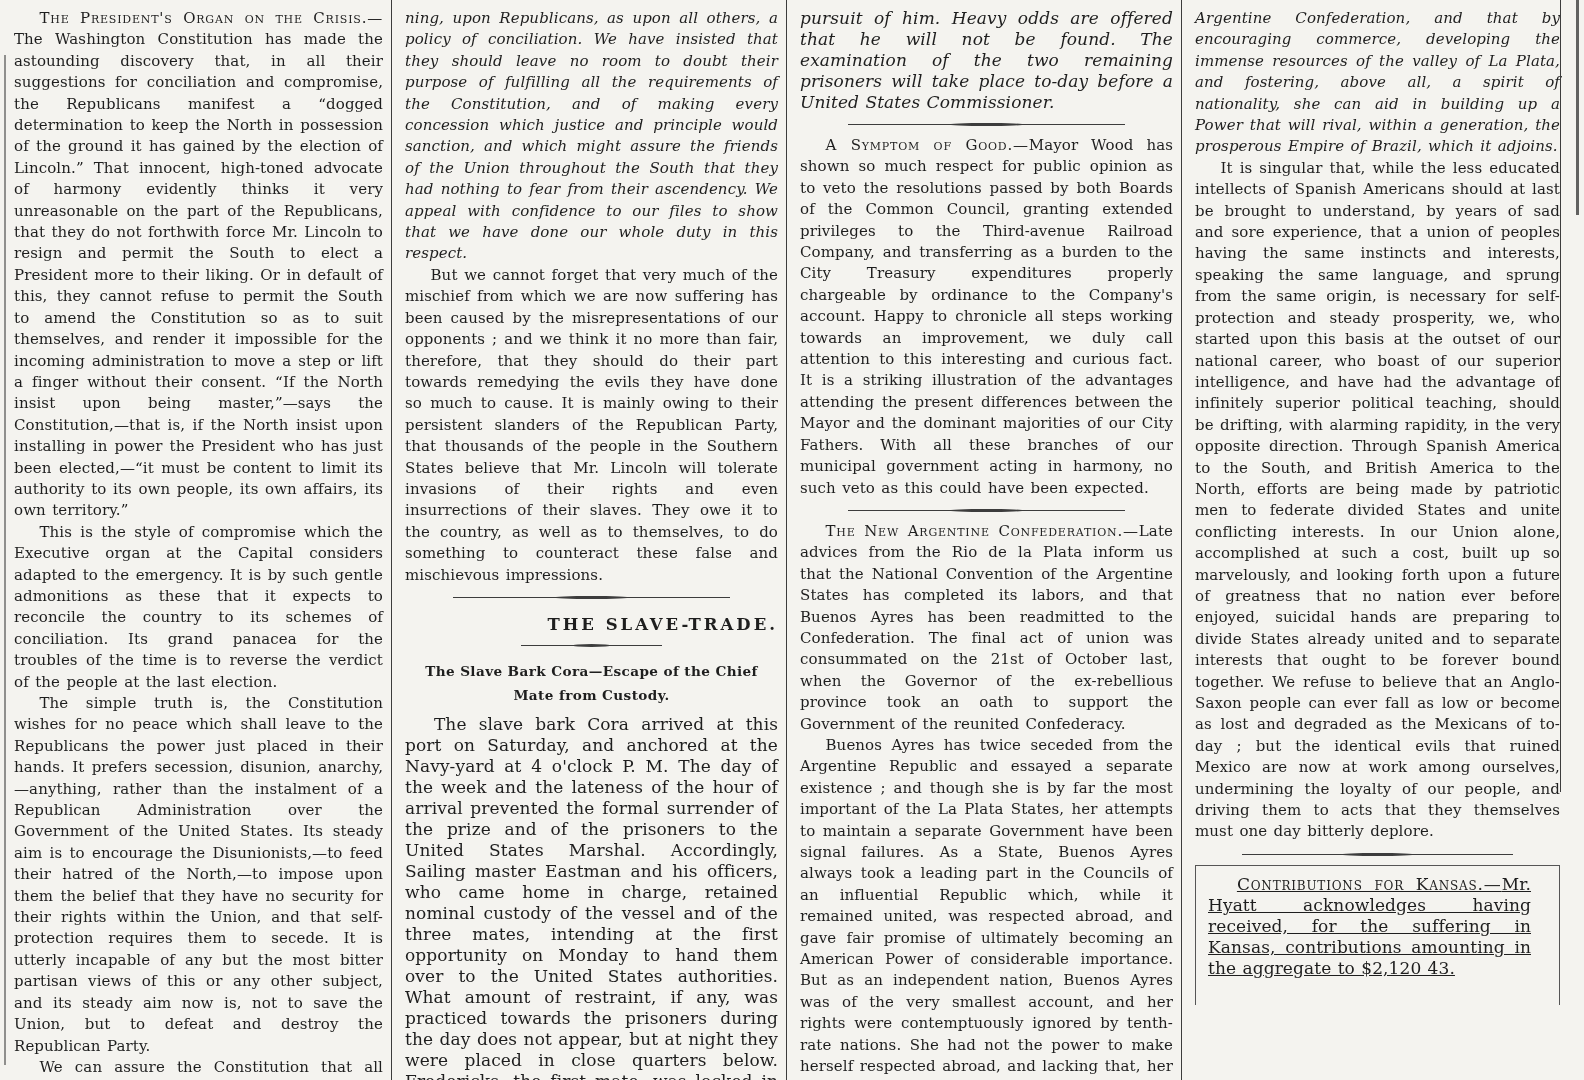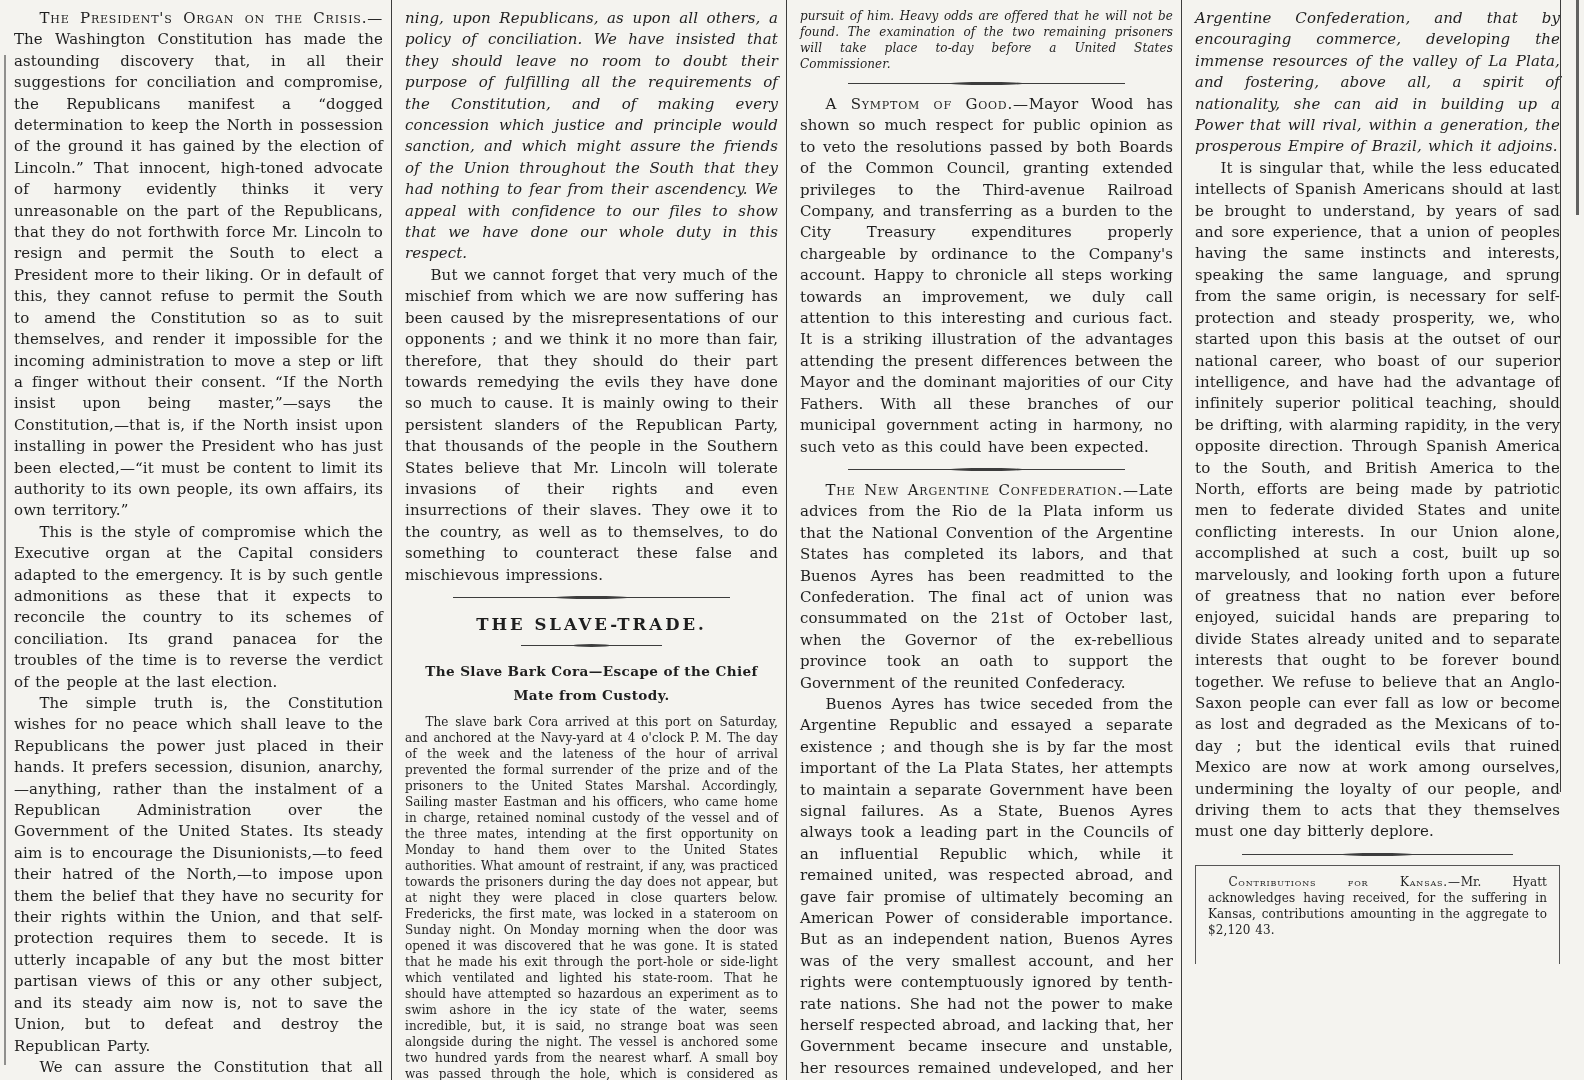--- a/index.html
+++ b/index.html
@@ -25,42 +25,42 @@
     text-align:justify;
     font-size:15px;line-height:21.4px;
     overflow:hidden;height:1080px;
   }
   .col-1{width:391px;}
   .col-2{width:395px;}
   .col-3{width:395px;}
   .col-4{width:403px;padding-right:24px;}
   .para{margin:0;text-indent:1.7em;letter-spacing:0.1px;word-spacing:1.5px;}
   .para.noindent{text-indent:0;font-style:italic;}
-  .para.small{font-size:12px;line-height:16px;word-spacing:0.8px;}
+  .para.small{font-size:17px;line-height:21px;word-spacing:0.8px;}
   .lead{font-variant:small-caps;letter-spacing:0.8px;}
   .headline{
-    margin:12px 0 2px;text-align:center;text-indent:0;
+    margin:12px 0 2px;text-align:right;text-indent:0;
     font-size:16.5px;font-weight:bold;letter-spacing:3px;
   }
   .subheadline{
     margin:9px 14px 7px;text-align:center;text-indent:0;
     font-size:13.6px;line-height:24px;font-weight:bold;letter-spacing:0.4px;
   }
   .sep{position:relative;height:9px;margin:7px auto 6px;width:74%;}
   .sep::before{
     content:"";position:absolute;left:0;right:0;top:4px;height:1px;background:var(--rule);
   }
   .sep::after{
     content:"";position:absolute;left:36%;right:36%;top:3px;height:3px;
     background:var(--rule);border-radius:50% / 50%;
   }
   .sep.short{width:38%;margin:6px auto;}
   .boxed{
     border:1px solid #555;border-bottom:none;
-    padding:8px 12px 26px 12px;
+    padding:8px 28px 26px 12px;text-decoration:underline;
   }
   
   .vrule{position:absolute;width:1px;background:var(--rule);}
   .vrule.r1{left:391px;top:0;height:1080px;}
   .vrule.r2{left:786px;top:0;height:1080px;}
   .vrule.r3{left:1181px;top:0;height:1080px;}
   .vrule.r4{left:1560px;top:0;height:792px;}
   .vrule.edge-left{left:4px;top:55px;height:1010px;width:2px;opacity:0.55;}
   .vrule.edge-right{left:1576px;top:0;height:215px;width:3px;opacity:0.8;}
 </style>

